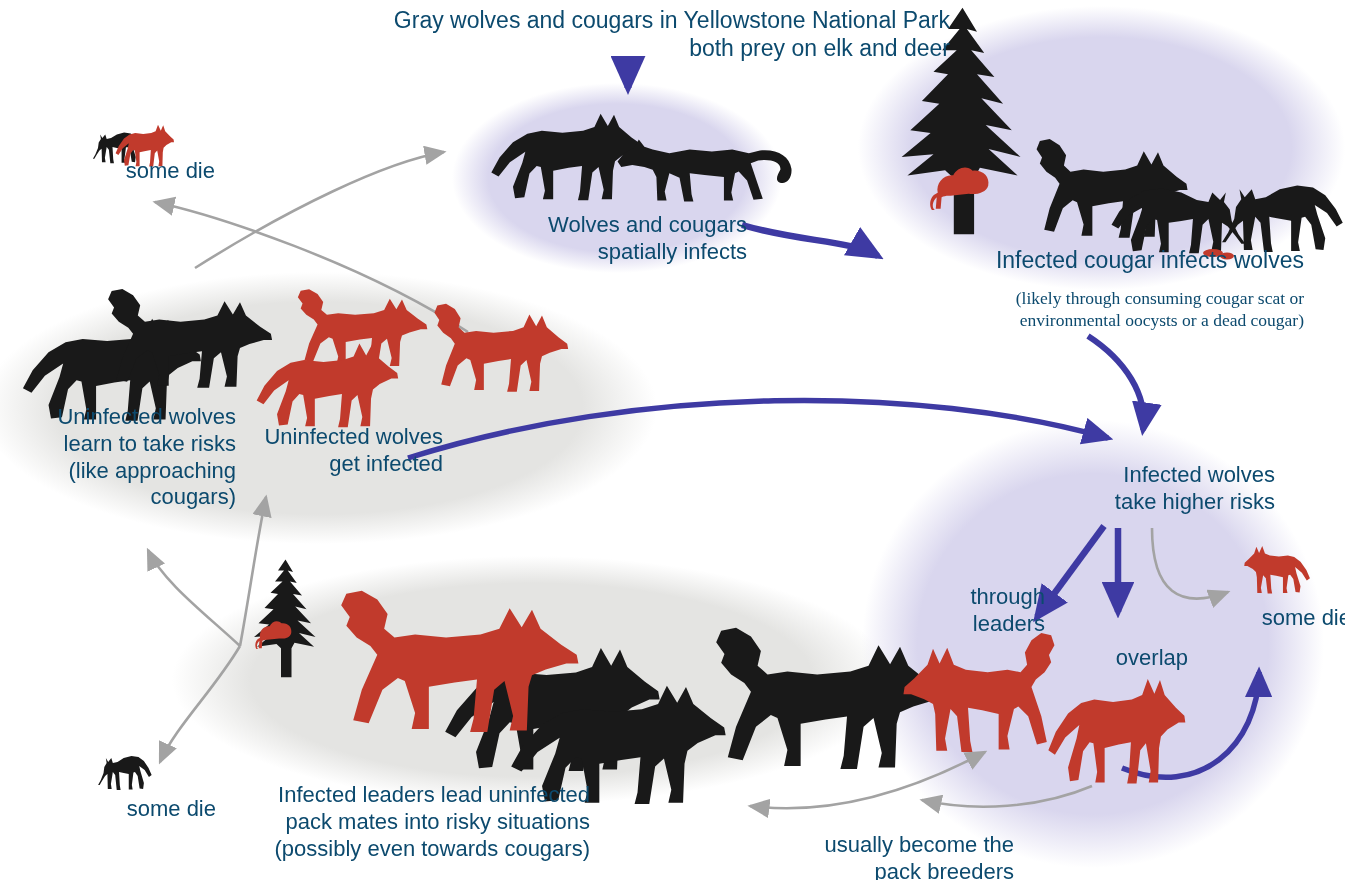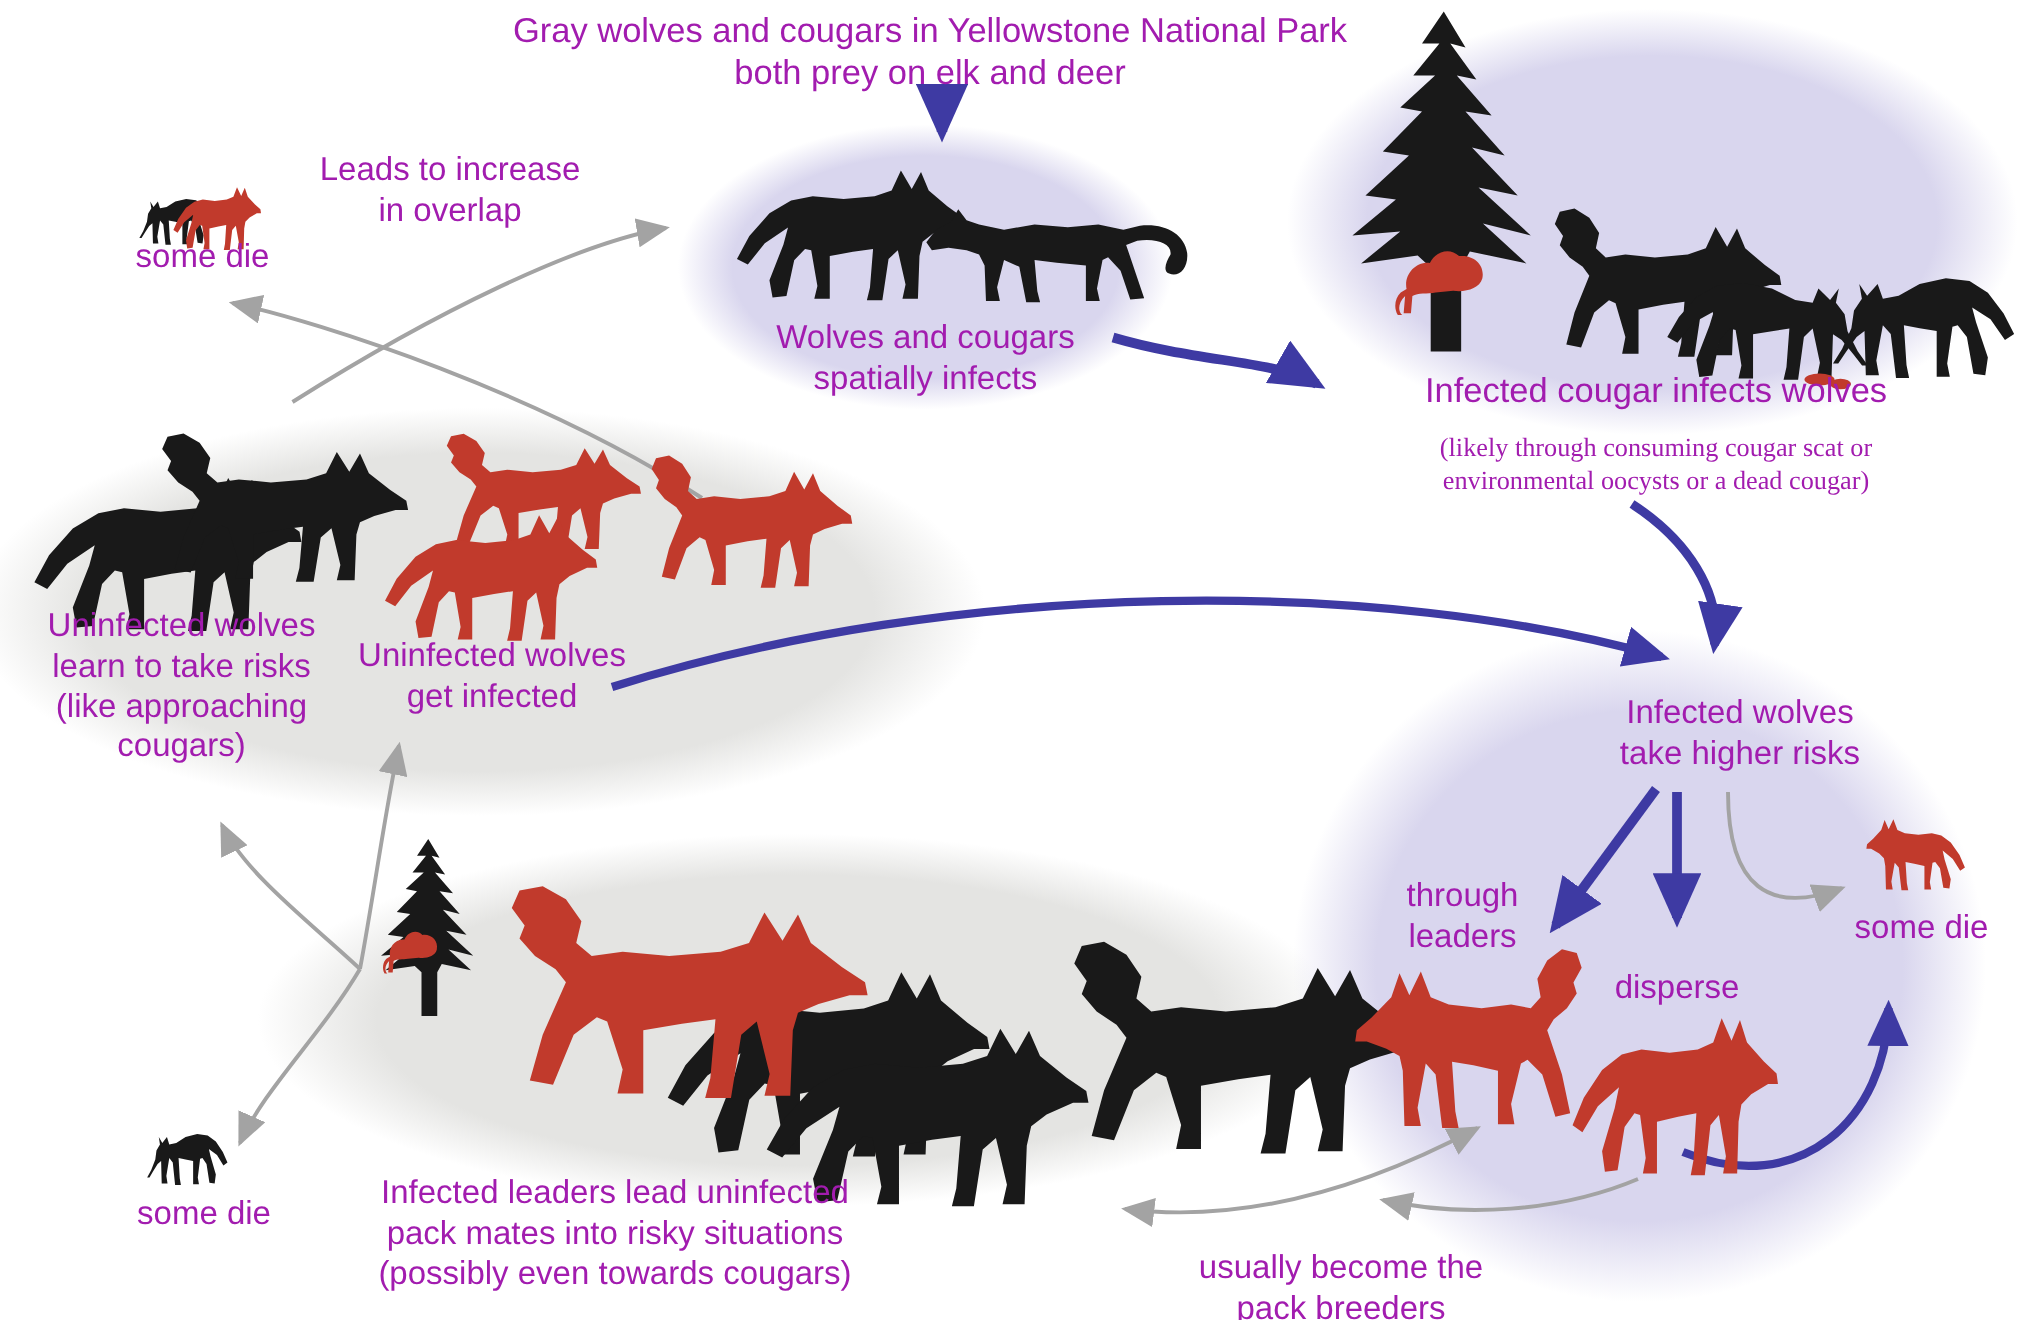--- a/index.html
+++ b/index.html
@@ -5,22 +5,22 @@
   html,body{margin:0;padding:0;background:#fff;}
   #canvas{
     position:relative; width:1345px; height:880px; overflow:hidden;
     background:#ffffff;
     font-family:"Liberation Sans", sans-serif;
     color:#1c1c1c;
   }
   .blob{position:absolute; pointer-events:none;}
   .label{
     position:absolute; transform:translateX(-50%);
-    text-align:center; white-space:pre-line; line-height:1.22;
-    font-size:22px; color:#a21caf;
+    text-align:right; white-space:pre-line; line-height:1.22;
+    font-size:22px; color:#0c4a6e;
   }
   .label.big{font-size:23px;}
   .label.sub{font-size:17.5px; line-height:1.25;}
   svg.layer{position:absolute; left:0; top:0; pointer-events:none;}
 </style>
 </head>
 <body>
 
 <div id="canvas">
 
@@ -142,22 +142,20 @@
       <use href="#p-wolf-walk" transform="translate(1190,672) scale(-0.938,1.15)"></use>
       <use href="#p-wolf-walk" transform="translate(1242,543) scale(0.45,0.52)"></use>
 
       <use href="#p-wolf-walk" transform="translate(176,122) scale(-0.4,0.46)"></use>
     </g>
   </svg>
 
   <div class="label big" style="left:620px;top:6px;width:660px;">Gray wolves and cougars in Yellowstone National Park
 both prey on elk and deer</div>
 
-  <div class="label" style="left:300px;top:100px;width:240px;">Leads to increase
-in overlap</div>
 
   <div class="label" style="left:135px;top:158px;width:160px;">some die</div>
 
   <div class="label" style="left:617px;top:212px;width:260px;">Wolves and cougars
 spatially infects</div>
 
   <div class="label big" style="left:1104px;top:246px;width:400px;">Infected cougar infects wolves</div>
   <div class="label sub" style="left:1104px;top:288px;width:400px;font-family:Liberation Serif, serif;">(likely through consuming cougar scat or
 environmental oocysts or a dead cougar)</div>
 
@@ -168,21 +166,21 @@
 
   <div class="label" style="left:328px;top:424px;width:230px;">Uninfected wolves
 get infected</div>
 
   <div class="label" style="left:1160px;top:462px;width:230px;">Infected wolves
 take higher risks</div>
 
   <div class="label" style="left:975px;top:584px;width:140px;">through
 leaders</div>
 
-  <div class="label" style="left:1118px;top:645px;width:140px;">disperse</div>
+  <div class="label" style="left:1118px;top:645px;width:140px;">overlap</div>
 
   <div class="label" style="left:1281px;top:605px;width:140px;">some die</div>
 
   <div class="label" style="left:410px;top:782px;width:360px;">Infected leaders lead uninfected
 pack mates into risky situations
 (possibly even towards cougars)</div>
 
   <div class="label" style="left:894px;top:832px;width:240px;">usually become the
 pack breeders</div>
 

